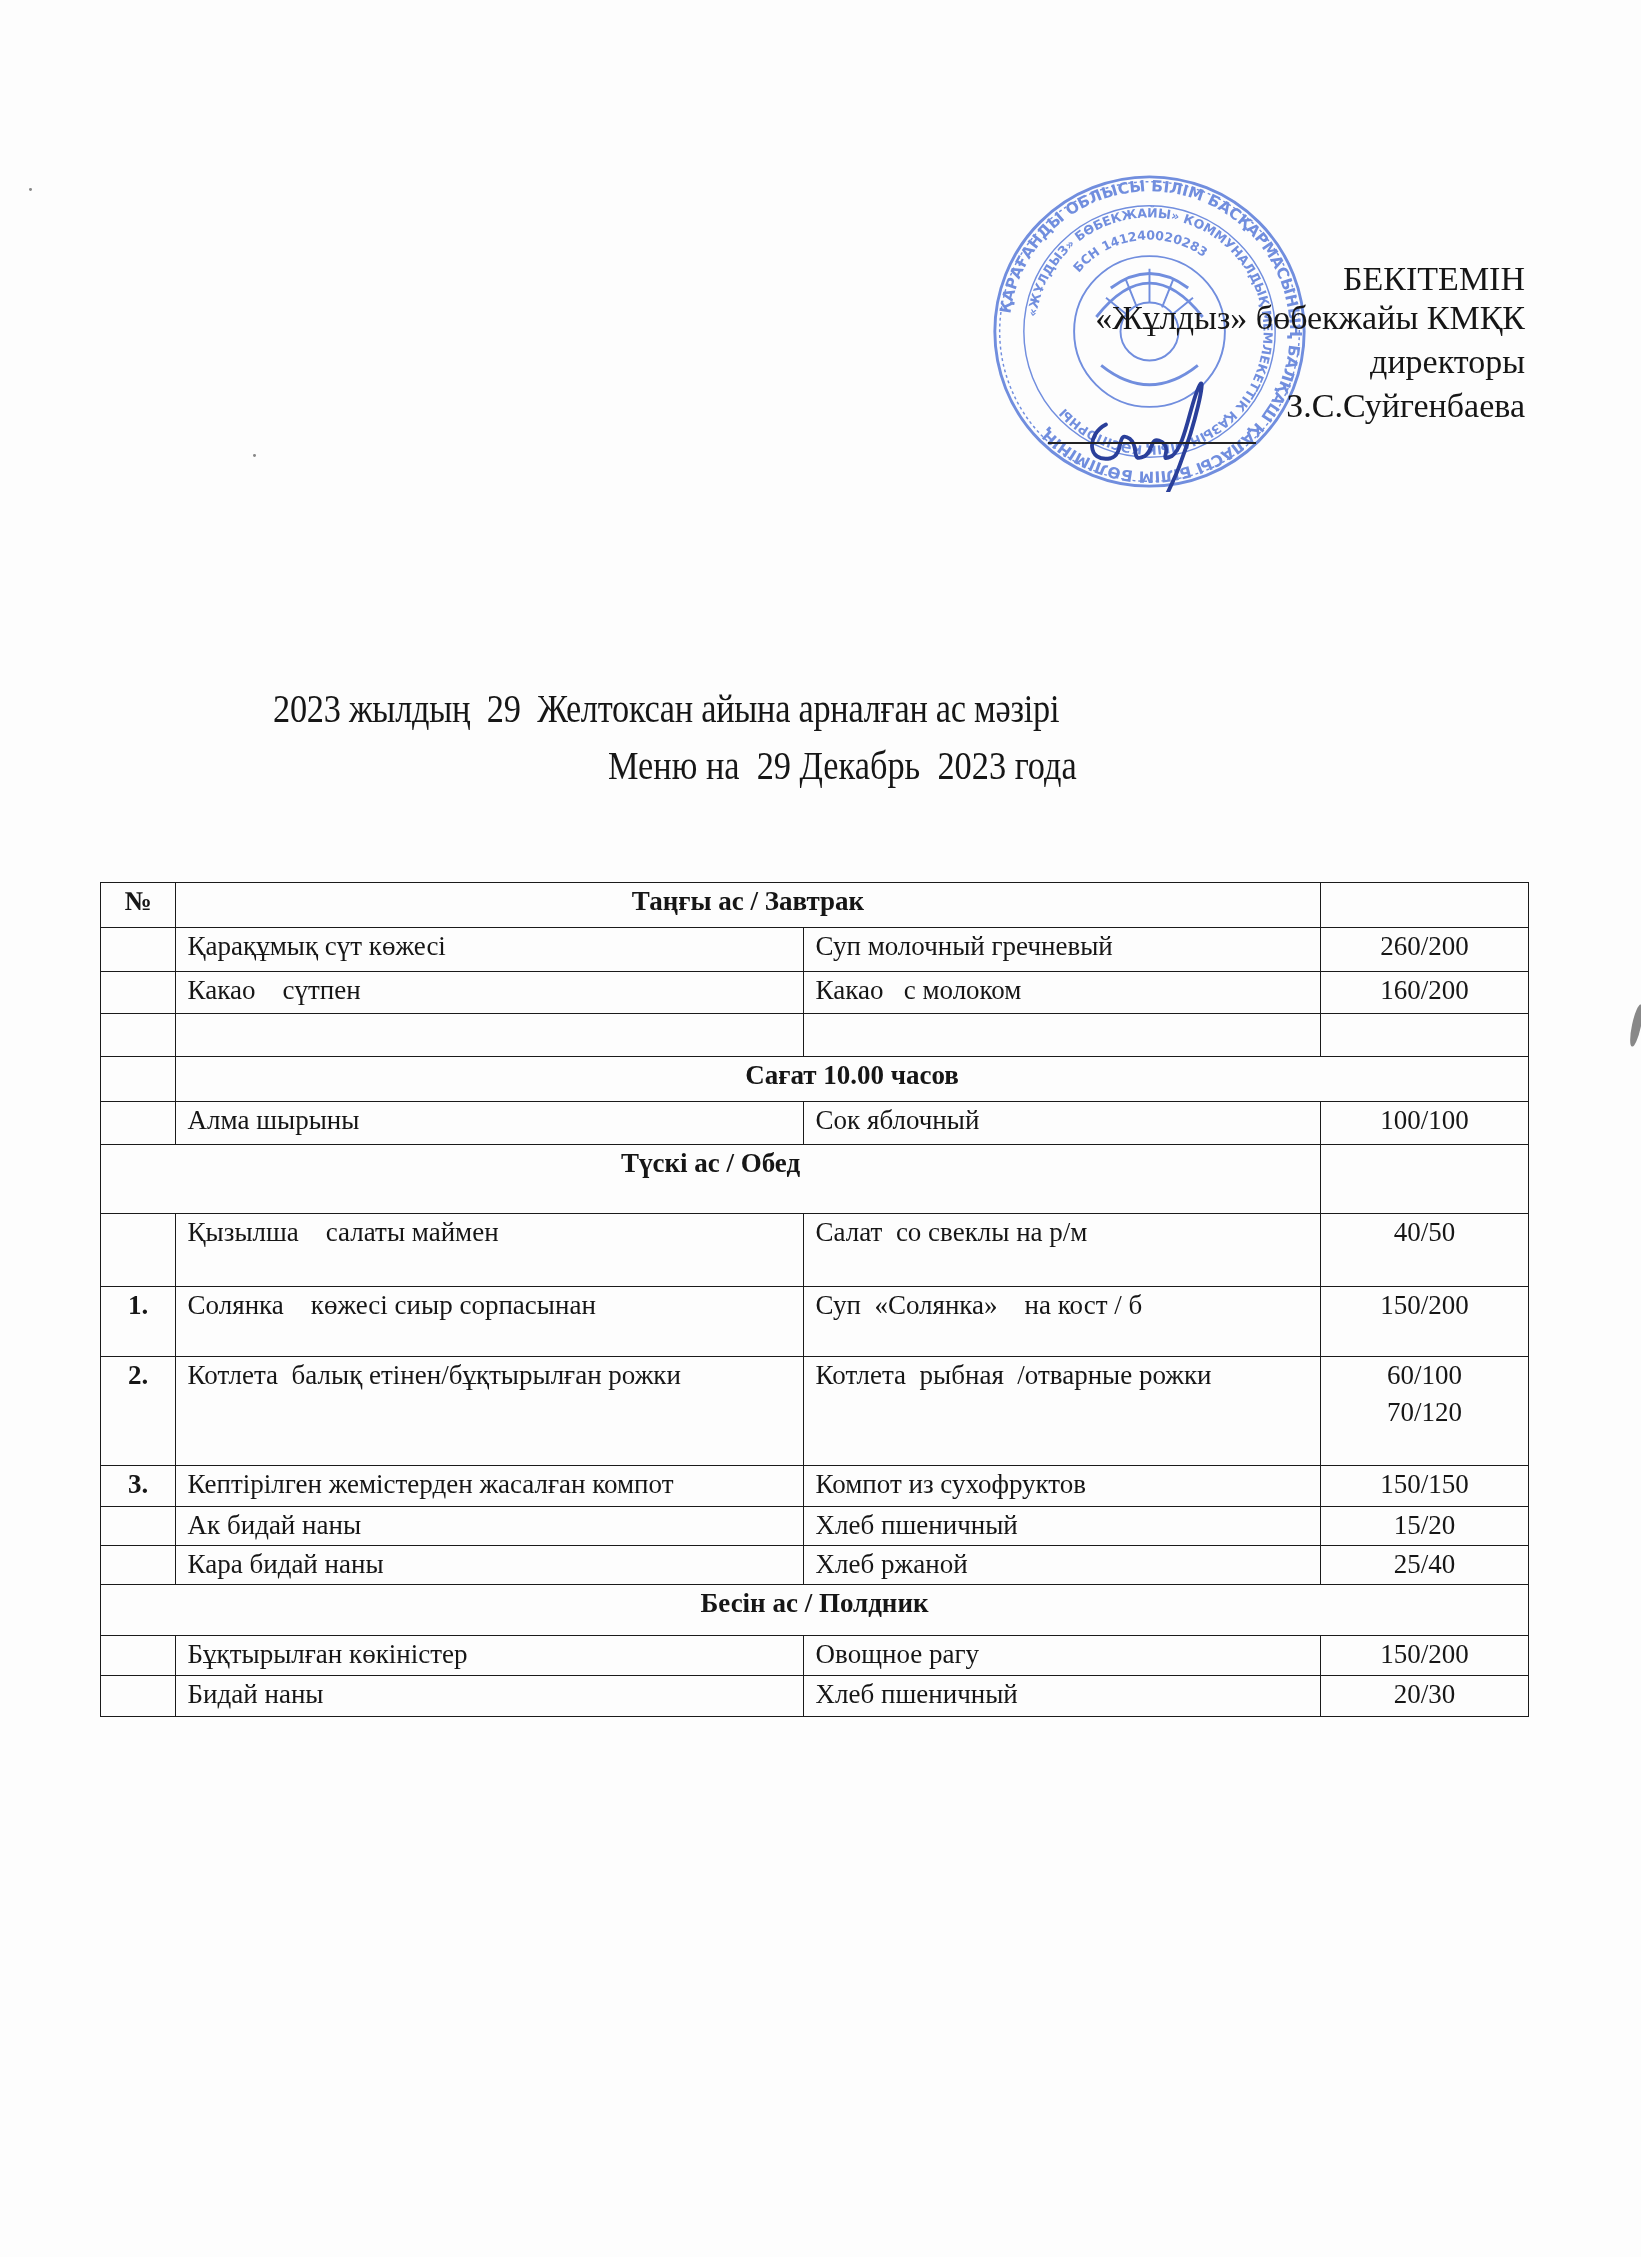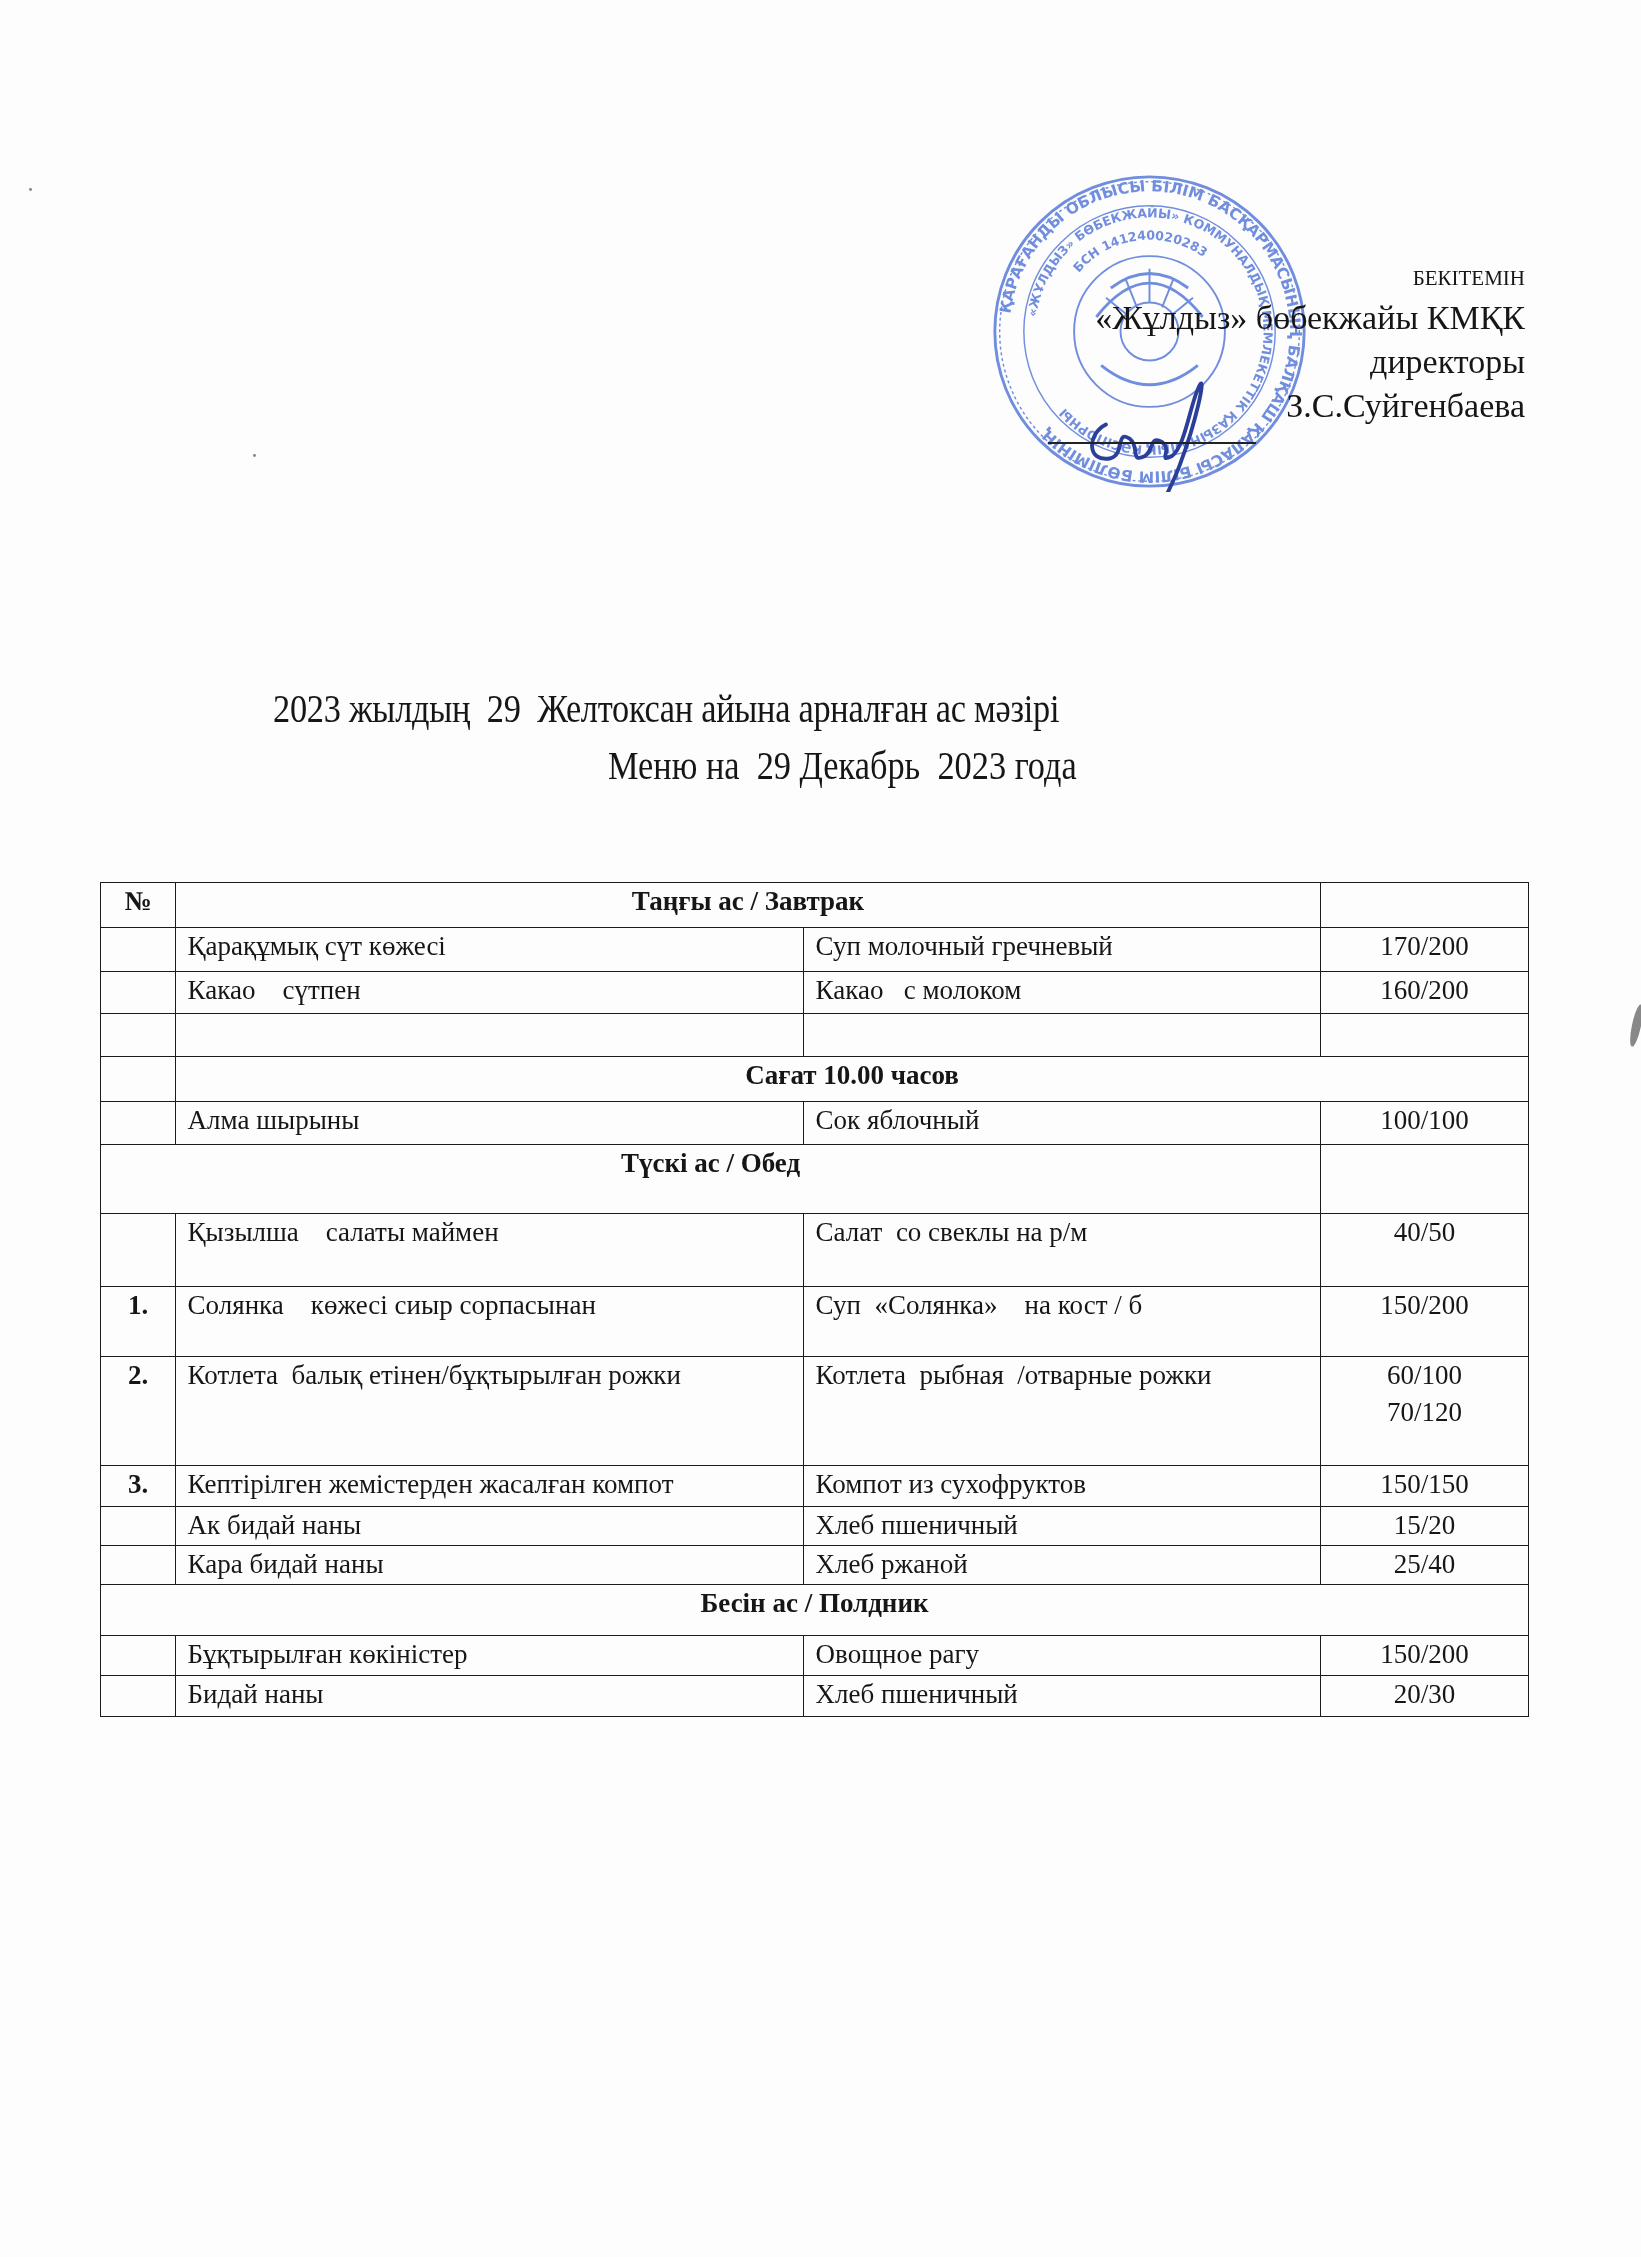--- a/index.html
+++ b/index.html
@@ -6,21 +6,21 @@
   body {
     width: 1641px; height: 2257px; position: relative; overflow: hidden;
     background: #fdfdfd;
     font-family: "Liberation Serif", "DejaVu Serif", serif;
     color: #161616;
   }
   .approval {
     position: absolute; right: 116px; top: 261px; text-align: right;
     font-size: 34px; line-height: 44px;
   }
-  .approval .small { font-size: 21px; line-height: 35px; }
+  .approval .small { font-size: 34px; line-height: 35px; }
   .sig-line {
     position: absolute; left: 1048px; top: 442px; width: 208px; height: 1.9px; background: #222;
   }
   .stamp {
     position: absolute; left: 990px; top: 172px; width: 319px; height: 319px;
     opacity: 0.78;
   }
   .signature { position: absolute; left: 1077px; top: 357px; width: 135px; height: 135px; }
   .title-kz { position: absolute; left: 273px; top: 686px; font-size: 39px; letter-spacing: -0.3px; white-space: pre; transform: scaleX(0.88); transform-origin: left; }
   .title-ru { position: absolute; left: 608px; top: 743px; font-size: 39px; white-space: pre; transform: scaleX(0.88); transform-origin: left; }
@@ -96,21 +96,21 @@
   <tbody id="menu-body">
     <tr style="height:45px">
       <td class="no">№</td>
       <td class="sec" colspan="2">Таңғы ас / Завтрак</td>
       <td></td>
     </tr>
   <tr style="height: 44px;">
         <td class="no"></td>
         <td>Қарақұмық сүт көжесі</td>
         <td>Суп молочный гречневый</td>
-        <td class="w">170/200</td>
+        <td class="w">260/200</td>
       </tr>
       <tr style="height: 42px;">
         <td class="no"></td>
         <td>Какао    сүтпен</td>
         <td>Какао   с молоком</td>
         <td class="w">160/200</td>
       </tr>
       <tr style="height: 43px;">
         <td class="no"></td>
         <td></td>

